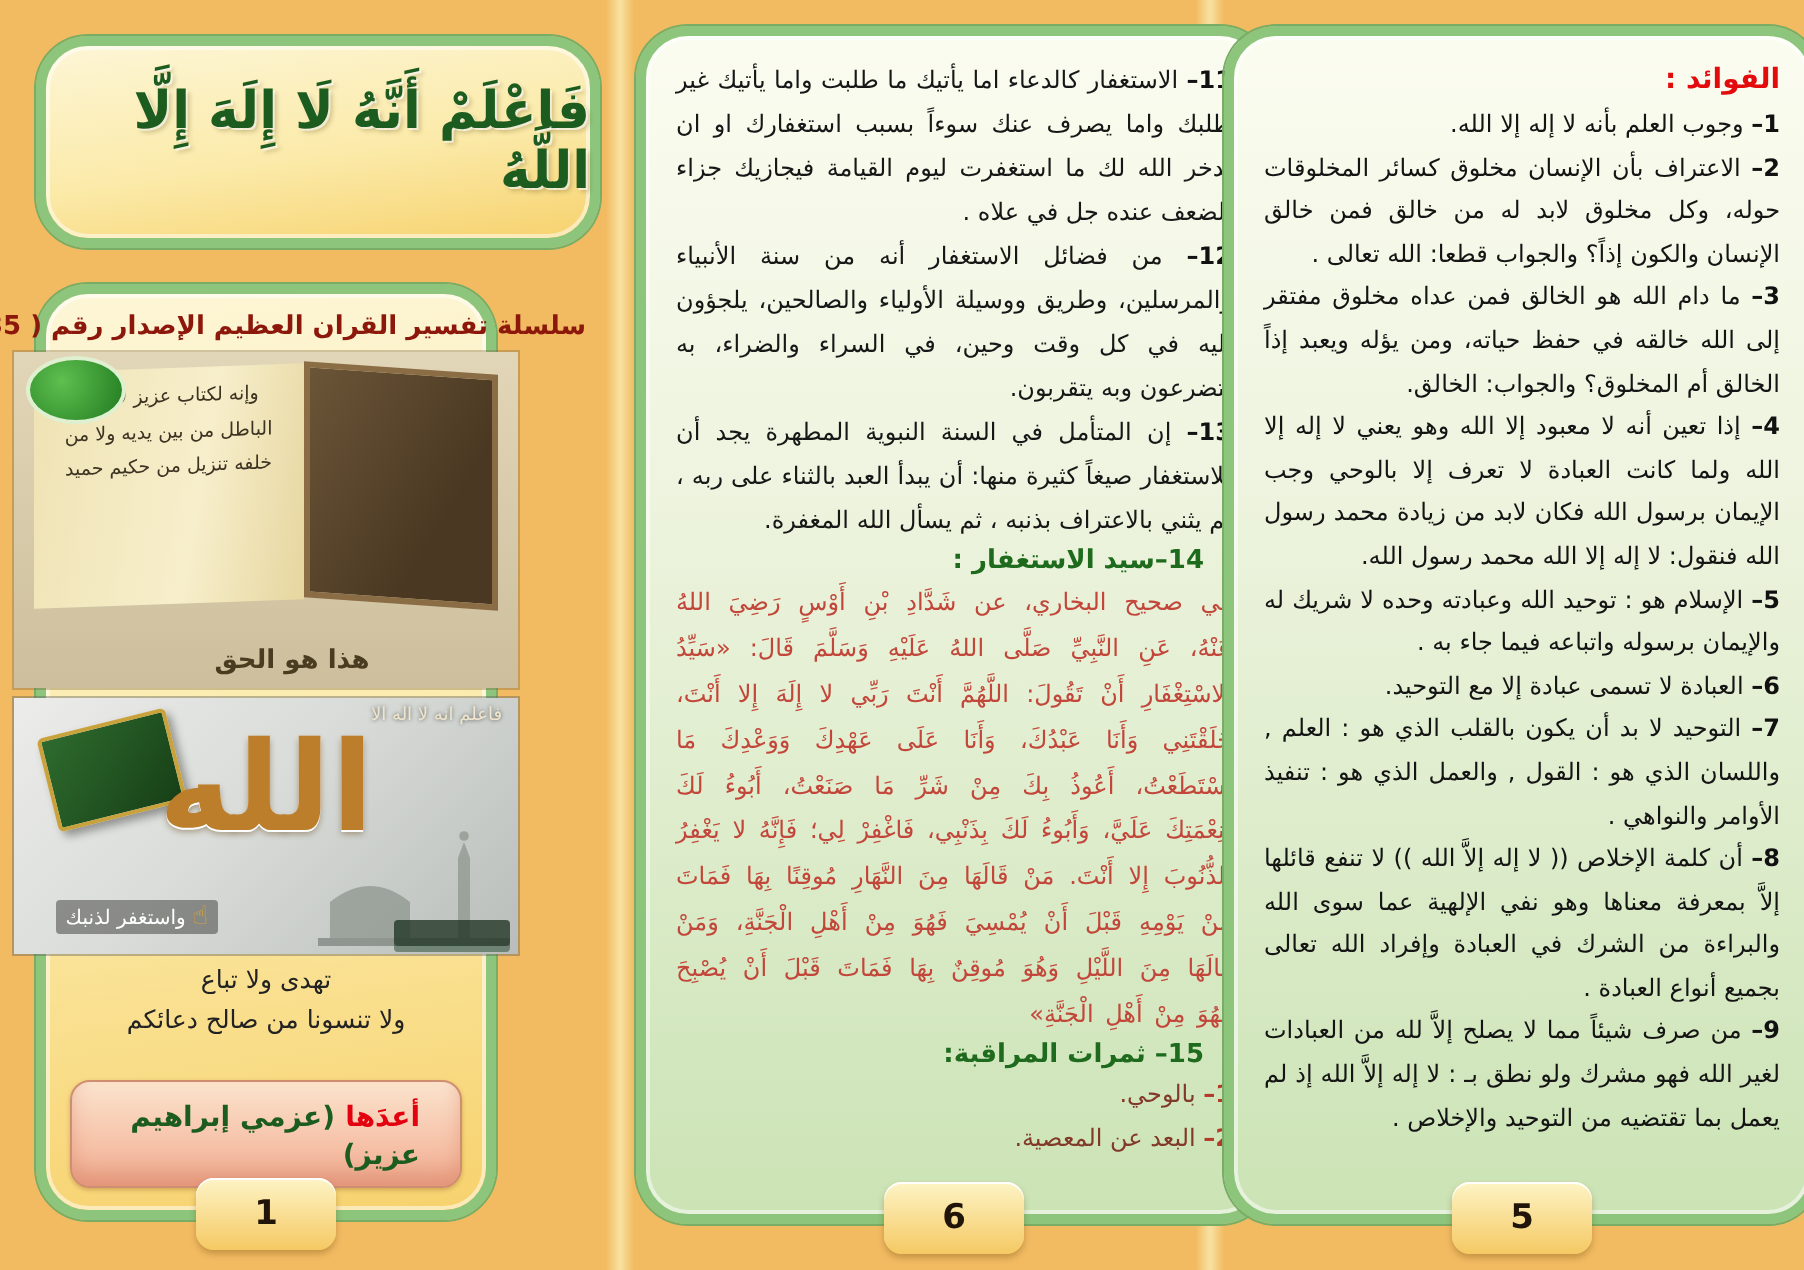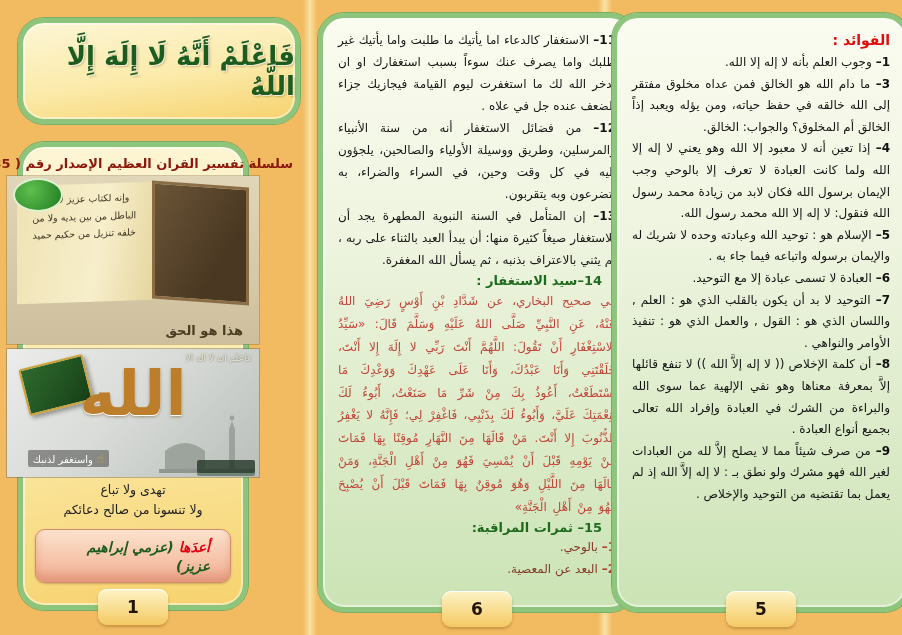--- a/index.html
+++ b/index.html
@@ -25,21 +25,21 @@
   .image1{width:252px;height:168px;background:linear-gradient(#e2d6b8,#cdbf9d);position:relative;
           box-shadow:0 0 0 1px rgba(120,100,60,.35);flex:none;}
   .book{position:absolute;left:10px;right:10px;top:8px;height:118px;display:flex;}
   .book-cover{width:42%;background:linear-gradient(120deg,#6b5538,#4a3822 70%);
               border:3px solid #8a6d45;box-sizing:border-box;transform:skewY(4deg);}
   .book-pages{width:58%;background:linear-gradient(100deg,#efe3b4,#f7eecb 60%,#e6d69f);
               transform:skewY(-2deg);padding:6px 8px;box-sizing:border-box;}
   .verse{color:#3c3322;font-size:9.5px;line-height:1.85;text-align:center;}
   .badge{position:absolute;left:6px;top:2px;width:46px;height:30px;border-radius:50%;
          background:radial-gradient(circle at 35% 35%,#5fbf4f,#1f7a1f);border:2px solid #dff0d0;}
-  .img1-caption{position:absolute;bottom:6px;left:0;right:16px;text-align:right;color:#4a3c20;
+  .img1-caption{position:absolute;bottom:6px;left:0;right:0;text-align:center;color:#4a3c20;
                 font-size:13px;font-weight:bold;padding-left:26px;}
   .hand-mark{color:#d8a43c;font-size:13px;}
 
   .image2{width:252px;height:128px;position:relative;flex:none;overflow:hidden;
           background:linear-gradient(135deg,#ececea 0%,#d9dcd8 45%,#b9beba 100%);
           box-shadow:0 0 0 1px rgba(90,90,90,.4);}
   .quran2{position:absolute;left:16px;top:12px;width:62px;height:44px;transform:rotate(-14deg);
           background:linear-gradient(135deg,#2e6b2e,#173f17);border:2px solid #c9a23c;border-radius:3px;
           box-shadow:2px 3px 4px rgba(0,0,0,.35);}
   .allah{position:absolute;left:0;right:0;top:14px;text-align:center;font-size:62px;font-weight:bold;
@@ -48,23 +48,23 @@
             text-shadow:0 0 2px rgba(0,0,0,.6);}
   .img2-bottom{position:absolute;bottom:10px;right:150px;font-size:10px;color:#fff;
                background:rgba(40,40,38,.45);padding:1px 5px;border-radius:2px;white-space:nowrap;}
   .mosque{position:absolute;right:4px;bottom:4px;opacity:.75;}
   .watermark{position:absolute;right:4px;bottom:4px;width:58px;height:13px;border-radius:2px;
              background:rgba(35,55,40,.8);box-shadow:0 3px 0 rgba(60,90,70,.6);}
 
   .ornament{color:#2f7a33;font-weight:bold;font-size:16px;white-space:nowrap;
             text-shadow:0 1px 0 rgba(255,255,255,.7);}
   .small-line{font-size:12.5px;color:#222;}
-  .prepared-pill{margin-top:7px;background:linear-gradient(#fbe3cd 0%,#f6c2a8 60%,#efac90 100%);
+  .prepared-pill{margin-top:18px;background:linear-gradient(#fbe3cd 0%,#f6c2a8 60%,#efac90 100%);
                  border:1px solid #d08e70;border-radius:10px;padding:7px 20px;
-                 box-shadow:inset 0 -7px 9px rgba(205,110,80,.35),0 1px 2px rgba(120,60,20,.3);font-style:italic;}
+                 box-shadow:inset 0 -7px 9px rgba(205,110,80,.35),0 1px 2px rgba(120,60,20,.3);}
   .prepared-label{color:#e3000f;font-weight:bold;font-size:14px;}
   .prepared-name{color:#1d5c1f;font-weight:bold;font-size:14px;}
 
   .tab{position:absolute;left:50%;transform:translateX(-50%);bottom:-20px;width:70px;height:36px;
        background:linear-gradient(#fdf4c6,#f5c963);border-radius:9px;display:flex;align-items:center;
        justify-content:center;font-weight:bold;font-size:17px;color:#21150a;
        box-shadow:0 2px 3px rgba(100,60,0,.3), inset 0 1px 0 #fff;}
 
   
   .mid-panel{left:318px;top:13px;width:318px;height:599px;padding:12px 15px 8px;direction:rtl;}
@@ -159,20 +159,21 @@
       <span>6</span>
     </div>
   </div>
 
   <div class="panel greenbox right-panel">
     <div class="benefits-heading">الفوائد :</div>
     <div>
 
         <div class="benefit"><b class="num">1–</b> <span>وجوب العلم بأنه لا إله إلا الله.</span></div>
 
+        <div class="benefit"><b class="num">2–</b> <span>الاعتراف بأن الإنسان مخلوق كسائر المخلوقات حوله، وكل مخلوق لابد له من خالق فمن خالق الإنسان والكون إذاً؟ والجواب قطعا: الله تعالى .</span></div>
 
         <div class="benefit"><b class="num">3–</b> <span>ما دام الله هو الخالق فمن عداه مخلوق مفتقر إلى الله خالقه في حفظ حياته، ومن يؤله ويعبد إذاً الخالق أم المخلوق؟ والجواب: الخالق.</span></div>
 
         <div class="benefit"><b class="num">4–</b> <span>إذا تعين أنه لا معبود إلا الله وهو يعني لا إله إلا الله ولما كانت العبادة لا تعرف إلا بالوحي وجب الإيمان برسول الله فكان لابد من زيادة محمد رسول الله فنقول: لا إله إلا الله محمد رسول الله.</span></div>
 
         <div class="benefit"><b class="num">5–</b> <span>الإسلام هو : توحيد الله وعبادته وحده لا شريك له والإيمان برسوله واتباعه فيما جاء به .</span></div>
 
         <div class="benefit"><b class="num">6–</b> <span>العبادة لا تسمى عبادة إلا مع التوحيد.</span></div>
 
         <div class="benefit"><b class="num">7–</b> <span>التوحيد لا بد أن يكون بالقلب الذي هو : العلم , واللسان الذي هو : القول , والعمل الذي هو : تنفيذ الأوامر والنواهي .</span></div>

